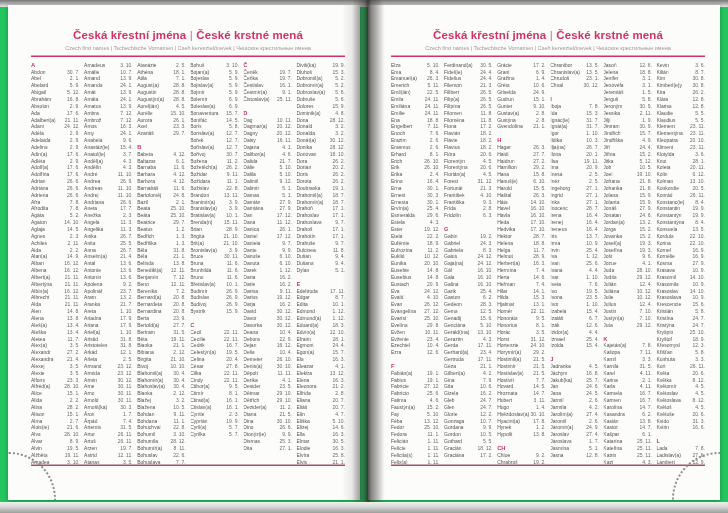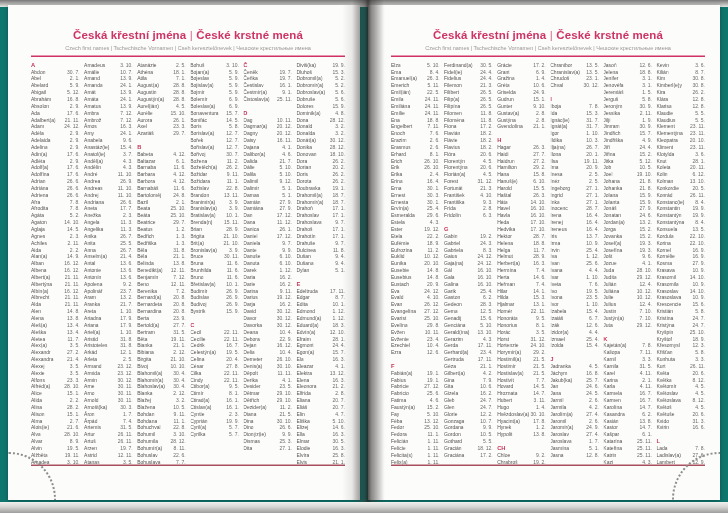--- a/index.html
+++ b/index.html
@@ -1,17 +1,17 @@
 <!DOCTYPE html>
 <html><head>
 <meta charset="utf-8">
 <style>
   html,body{margin:0;padding:0;}
   body{width:728px;height:513px;overflow:hidden;background:#e3e3e1;font-family:"Liberation Sans","DejaVu Sans",sans-serif;position:relative;}
-  .book{position:absolute;inset:0;background:#0f766e;}
+  .book{position:absolute;inset:0;background:#22c55e;}
   .top-shadow{position:absolute;top:0;left:0;right:0;height:7px;background:linear-gradient(#777,#e6e6e4);}
   .bottom-edge{position:absolute;bottom:0;left:0;right:0;height:11px;background:linear-gradient(#f0f0ee 0%,#d6d6d4 45%,#9d9d9b 100%);}
   .page{position:absolute;top:5px;width:352px;height:495px;background:#fcfcfb;overflow:hidden;box-shadow:0 1px 4px rgba(0,0,0,.3);}
   .page.pg-left{left:8px;}
   .page.pg-right{left:368px;}
   .gutter{position:absolute;top:0;bottom:8px;left:352px;width:32px;background:linear-gradient(90deg,rgba(30,30,30,0) 0%,rgba(50,48,46,.55) 40%,rgba(35,33,32,.75) 50%,rgba(50,48,46,.5) 60%,rgba(30,30,30,0) 100%);}
   .gutter-shade{position:absolute;top:0;bottom:0;width:18px;pointer-events:none;}
   .pg-left .gutter-shade{right:0;background:linear-gradient(90deg,rgba(0,0,0,0),rgba(60,55,50,.18));}
   .pg-right .gutter-shade{left:0;background:linear-gradient(270deg,rgba(0,0,0,0),rgba(60,55,50,.18));}
   .inner{position:absolute;top:0;left:0;width:704px;height:990px;transform:scale(.5);transform-origin:0 0;padding:0;}

